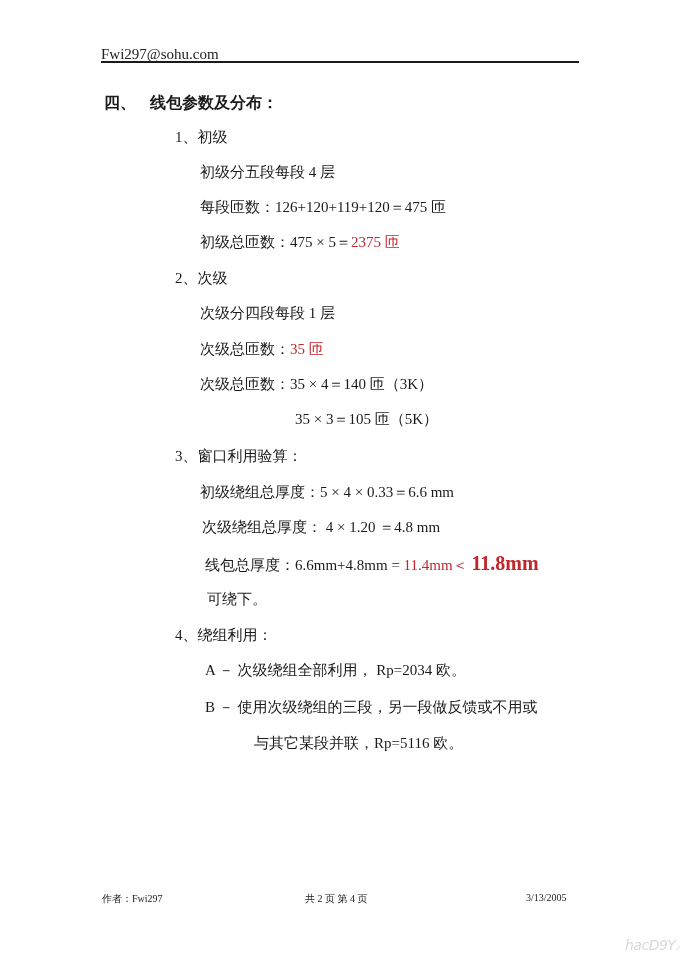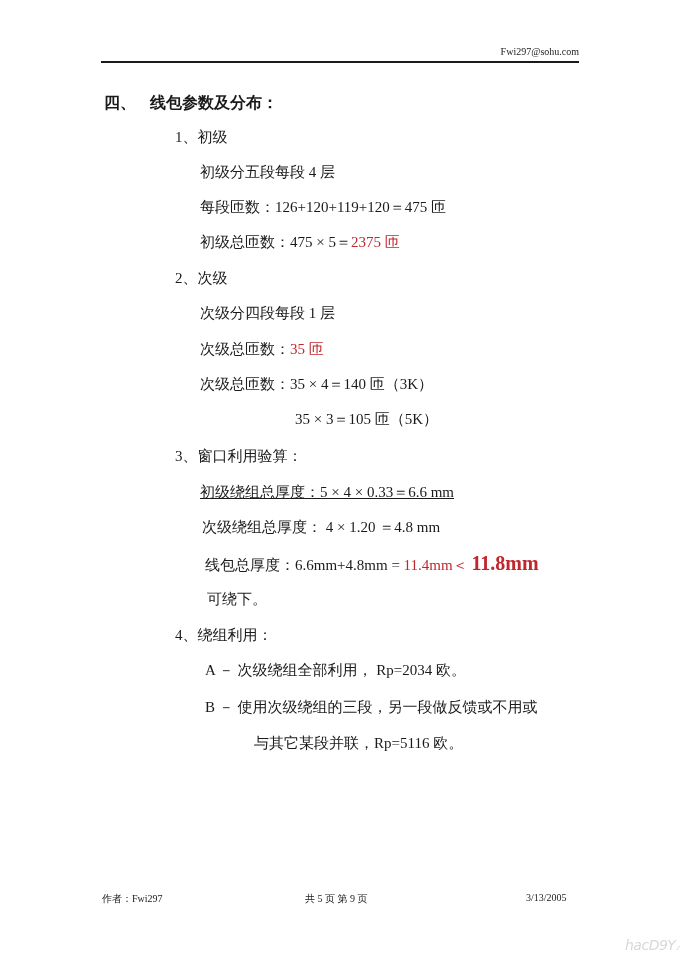--- a/index.html
+++ b/index.html
@@ -3,22 +3,22 @@
   <meta charset="utf-8">
   <style>
     html, body { margin: 0; padding: 0; background: #ffffff; }
     body {
       width: 680px; height: 962px; position: relative; overflow: hidden;
       font-family: "DejaVu Serif", "Liberation Serif", serif;
       color: #1a1a1a;
     }
     .page-header-text {
       position: absolute; left: 101px; width: 478px; top: 46px;
-      text-align: right; font-family: "Liberation Serif", serif;
-      font-size: 10px; color: #222;
+      text-align: left; font-family: "Liberation Serif", serif;
+      font-size: 15px; color: #222;
     }
     .header-rule {
       position: absolute; left: 101px; width: 478px; top: 61px;
       height: 0; border-top: 2px solid #1a1a1a;
     }
     .line {
       position: absolute; white-space: nowrap;
       font-family: "Liberation Serif", "DejaVu Serif", serif;
       font-size: 15px; line-height: 20px; color: #1a1a1a;
     }
@@ -63,32 +63,32 @@
   <div class="line" style="left:200px; top:303px;">次级分四段每段 1 层</div>
   <div class="line" style="left:200px; top:339px;">
     <span>次级总匝数：</span><span class="red">35  匝</span>
   </div>
   <div class="line" style="left:200px; top:374px;text-align:right;">次级总匝数：35 × 4＝140  匝（3K）</div>
   <div class="line" style="left:295px; top:409px;">35 × 3＝105  匝（5K）</div>
 </div>
 
 <div>
   <div class="line" style="left:175px; top:446px;">3、窗口利用验算：</div>
-  <div class="line" style="left:200px; top:482px;text-decoration:underline;">初级绕组总厚度：5 × 4 × 0.33＝6.6 mm</div>
+  <div class="line" style="left:200px; top:482px;">初级绕组总厚度：5 × 4 × 0.33＝6.6 mm</div>
   <div class="line" style="left:202px; top:517px;">次级绕组总厚度：   4 × 1.20  ＝4.8 mm</div>
   <div class="line" style="left:205px; top:553px;">
     <span>线包总厚度：6.6mm+4.8mm = </span><span class="red">11.4mm＜ </span><span class="big-red">11.8mm</span>
   </div>
   <div class="line" style="left:207px; top:589px;">可绕下。</div>
 </div>
 
 <div>
   <div class="line" style="left:175px; top:625px;">4、绕组利用：</div>
   <div class="line" style="left:205px; top:660px;">A  －  次级绕组全部利用，  Rp=2034 欧。</div>
   <div class="line" style="left:205px; top:697px;">B  －  使用次级绕组的三段，另一段做反馈或不用或</div>
   <div class="line" style="left:254px; top:733px;">与其它某段并联，Rp=5116  欧。</div>
 </div>
 
 <div class="footer" style="left:102px;">作者：Fwi297</div>
-<div class="footer" style="left:305px;">共 5 页  第 9  页</div>
+<div class="footer" style="left:305px;">共 2 页  第 4  页</div>
 <div class="footer" style="left:526px;">3/13/2005</div>
 
 <div class="watermark"><span>hacD9Y</span><small>.net</small></div>
 
 </body></html>

